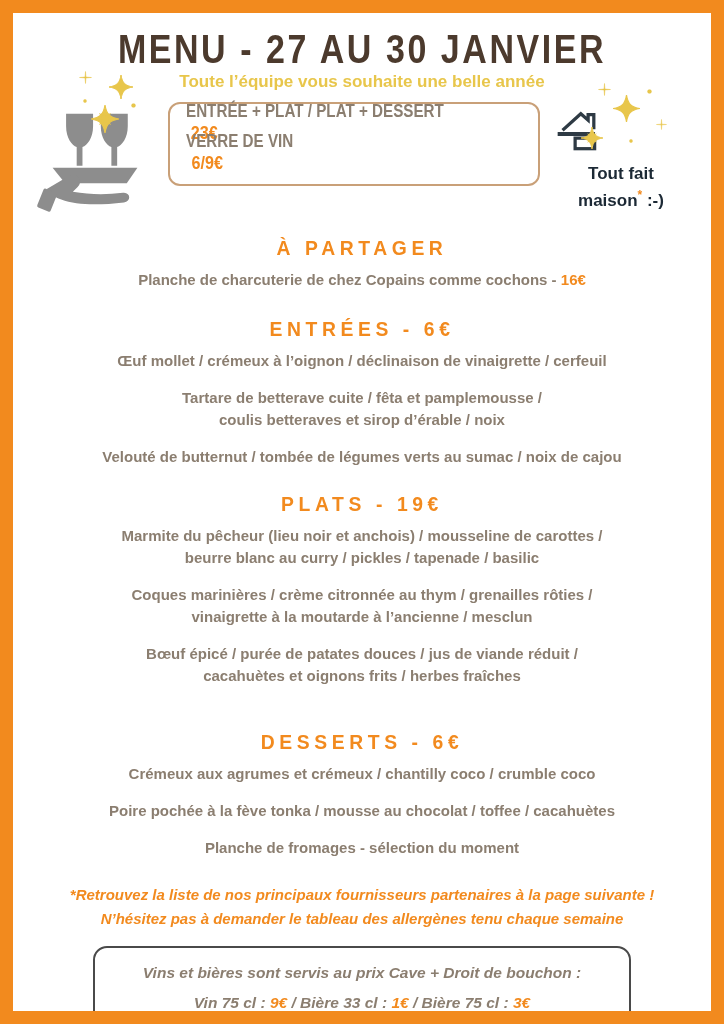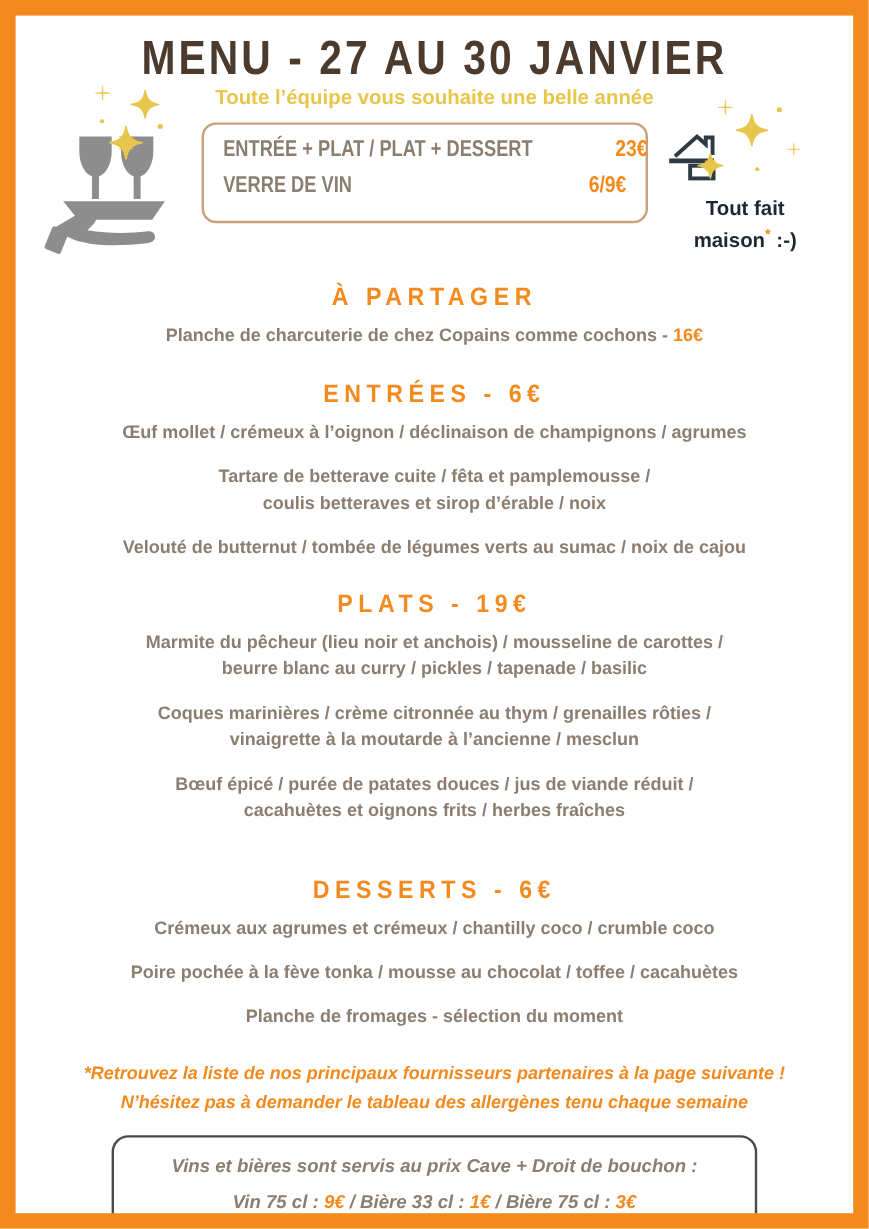--- a/index.html
+++ b/index.html
@@ -15,21 +15,21 @@
   }
   .subtitle{margin-top:0;text-align:center;color:var(--gold,#E8C64B);font-weight:bold;font-size:17px;}
   
   .sp{position:absolute;pointer-events:none;}
   .sp svg{display:block;width:100%;height:100%;fill:var(--gold,#E8C64B);stroke:var(--gold,#E8C64B);}
   
   .hero{display:flex;justify-content:center;align-items:flex-start;gap:14px;margin-top:10px;}
   .tray{width:118px;height:106px;margin-top:6px;flex:none;}
   .tray svg{width:100%;height:100%;fill:var(--icon-gray,#8D8D8D);}
   .fbox{flex:none;width:372px;box-sizing:border-box;border:2px solid var(--box-border,#C9A078);border-radius:12px;padding:10px 16px;}
-  .frow{display:flex;justify-content:space-between;align-items:baseline;height:30px;}
+  .frow{display:flex;justify-content:flex-end;align-items:baseline;height:30px;flex-direction:column;}
   .flabel{display:inline-block;transform:scaleX(.8);transform-origin:left center;font-weight:bold;font-size:19px;color:var(--body-text,#8B7E70);white-space:nowrap;}
   .fprice{display:inline-block;transform:scaleX(.85);transform-origin:right center;font-weight:bold;font-size:19px;color:var(--accent,#F28A1E);white-space:nowrap;}
   .homemade{flex:none;width:134px;text-align:center;padding-top:2px;}
   .fm-icon{width:52px;height:52px;}
   .fm-icon svg{width:100%;height:100%;stroke:var(--slate,#2E3A44);fill:none;stroke-width:4;}
   .fm-text{margin-top:6px;font-size:17px;font-weight:bold;color:#1C2935;line-height:1.45;}
   .fm-text .ast{color:var(--accent,#F28A1E);font-size:12px;vertical-align:super;}
   
   main{padding:0 22px;text-align:center;}
   .sec{margin:0;color:var(--accent,#F28A1E);font-size:21px;font-weight:bold;letter-spacing:5px;transform:scaleX(.92);white-space:nowrap;}
@@ -159,21 +159,21 @@
 
   <main>
 
     <h2 class="sec m-share">À PARTAGER</h2>
     <p class="item">
         <span class="l"><span>Planche de charcuterie de chez Copains comme cochons  - </span><span class="price">16€</span></span>
       </p>
 
     <h2 class="sec m-entrees">ENTRÉES - 6€</h2>
     <p class="item">
-        <span class="l">Œuf mollet / crémeux à l’oignon / déclinaison de champignons / agrumes</span>
+        <span class="l">Œuf mollet / crémeux à l’oignon / déclinaison de vinaigrette / cerfeuil</span>
         <span class="l"></span>
       </p>
     <p class="item">
         <span class="l">Tartare de betterave cuite / fêta et pamplemousse /</span>
         <span class="l">coulis betteraves et sirop d’érable / noix</span>
       </p>
     <p class="item">
         <span class="l">Velouté de butternut / tombée de légumes verts au sumac / noix de cajou</span>
         <span class="l"></span>
       </p>

